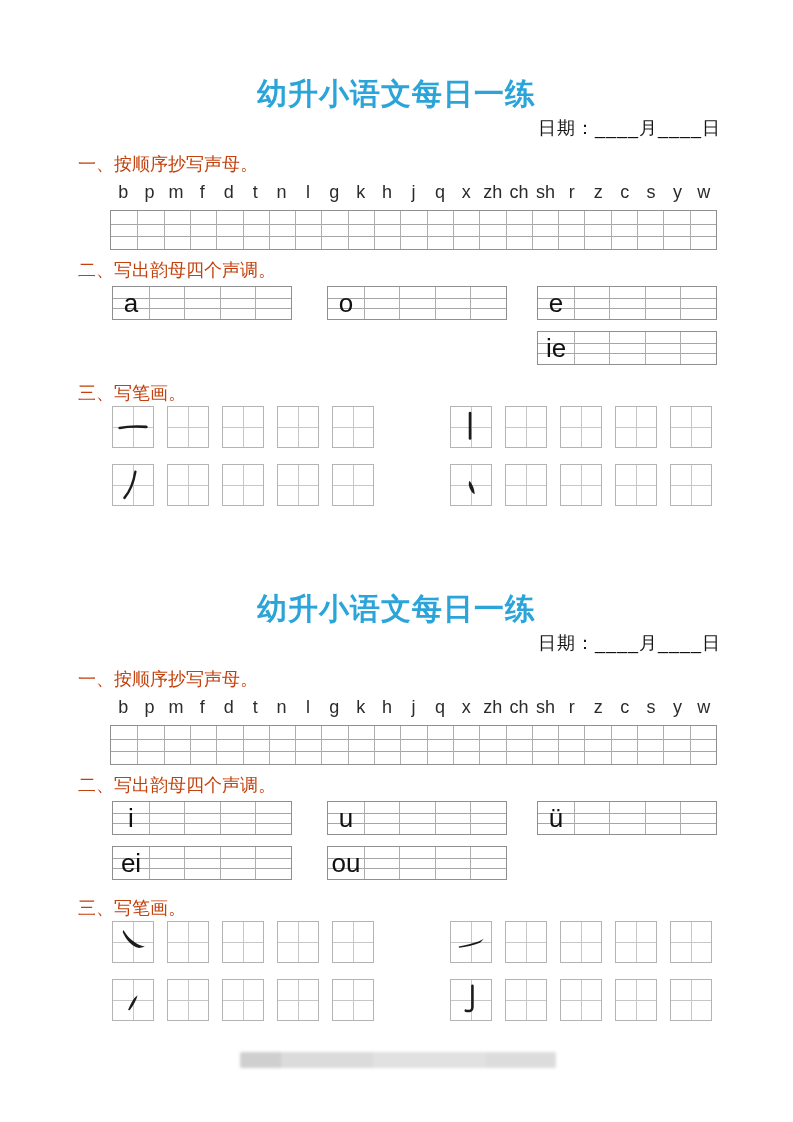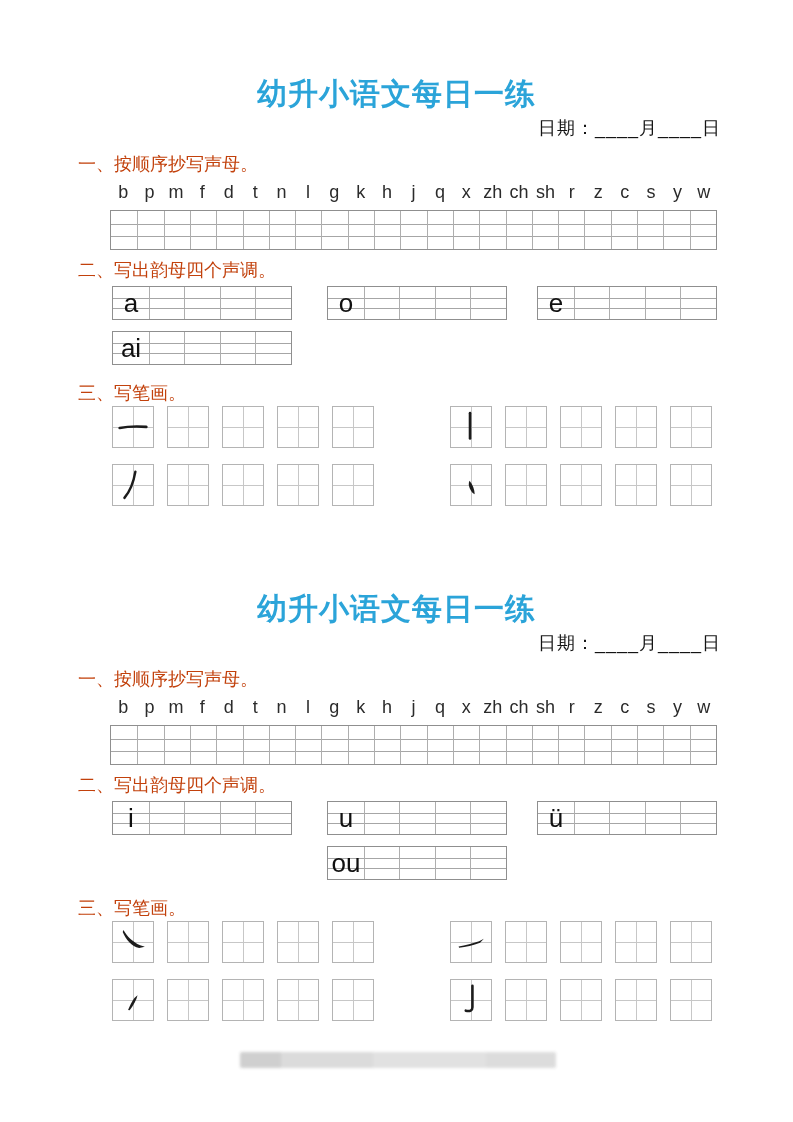--- a/index.html
+++ b/index.html
@@ -116,28 +116,28 @@
       </div>
       <div class="pgrid" style="left: 537px; top: 214px; width: 180px; height: 34px;">
         <div class="hline" style="top: 33.3333%;"></div>
         <div class="hline" style="top: 66.6667%;"></div>
         <div class="vline" style="left: 20%;"></div>
         <div class="vline" style="left: 40%;"></div>
         <div class="vline" style="left: 60%;"></div>
         <div class="vline" style="left: 80%;"></div>
         <div class="vowel-label" style="left: 0px; width: 36px;">e</div>
       </div>
-      <div class="pgrid" style="left: 112px; top: 259px; width: 180px; height: 34px;">
-        <div class="hline" style="top: 33.3333%;"></div>
-        <div class="hline" style="top: 66.6667%;"></div>
-        <div class="vline" style="left: 20%;"></div>
-        <div class="vline" style="left: 40%;"></div>
-        <div class="vline" style="left: 60%;"></div>
-        <div class="vline" style="left: 80%;"></div>
-        <div class="vowel-label" style="left: 0px; width: 36px;">ai</div>
+      <div class="pgrid" style="left: 537px; top: 259px; width: 180px; height: 34px;">
+        <div class="hline" style="top: 33.3333%;"></div>
+        <div class="hline" style="top: 66.6667%;"></div>
+        <div class="vline" style="left: 20%;"></div>
+        <div class="vline" style="left: 40%;"></div>
+        <div class="vline" style="left: 60%;"></div>
+        <div class="vline" style="left: 80%;"></div>
+        <div class="vowel-label" style="left: 0px; width: 36px;">ie</div>
       </div>
       <div class="qlabel q3">三、写笔画。</div>
       <div class="sbox" style="left: 112px; top: 334px;">
         <div class="hline" style="top: 50%;"></div>
         <div class="vline" style="left: 50%;"></div>
         <svg viewBox="0 0 42 42" class="stroke-svg">
           <path d="M7 22 C14 20.6 26 20.2 35 20.8" fill="none" stroke="#1c1c1c" stroke-width="2.8" stroke-linecap="round"></path>
         </svg>
       </div>
       <div class="sbox" style="left: 167px; top: 334px;">
@@ -302,20 +302,29 @@
       </div>
       <div class="pgrid" style="left: 537px; top: 214px; width: 180px; height: 34px;">
         <div class="hline" style="top: 33.3333%;"></div>
         <div class="hline" style="top: 66.6667%;"></div>
         <div class="vline" style="left: 20%;"></div>
         <div class="vline" style="left: 40%;"></div>
         <div class="vline" style="left: 60%;"></div>
         <div class="vline" style="left: 80%;"></div>
         <div class="vowel-label" style="left: 0px; width: 36px;">ü</div>
       </div>
+      <div class="pgrid" style="left: 112px; top: 259px; width: 180px; height: 34px;">
+        <div class="hline" style="top: 33.3333%;"></div>
+        <div class="hline" style="top: 66.6667%;"></div>
+        <div class="vline" style="left: 20%;"></div>
+        <div class="vline" style="left: 40%;"></div>
+        <div class="vline" style="left: 60%;"></div>
+        <div class="vline" style="left: 80%;"></div>
+        <div class="vowel-label" style="left: 0px; width: 36px;">ei</div>
+      </div>
       <div class="pgrid" style="left: 327px; top: 259px; width: 180px; height: 34px;">
         <div class="hline" style="top: 33.3333%;"></div>
         <div class="hline" style="top: 66.6667%;"></div>
         <div class="vline" style="left: 20%;"></div>
         <div class="vline" style="left: 40%;"></div>
         <div class="vline" style="left: 60%;"></div>
         <div class="vline" style="left: 80%;"></div>
         <div class="vowel-label" style="left: 0px; width: 36px;">ou</div>
       </div>
       <div class="qlabel q3">三、写笔画。</div>

